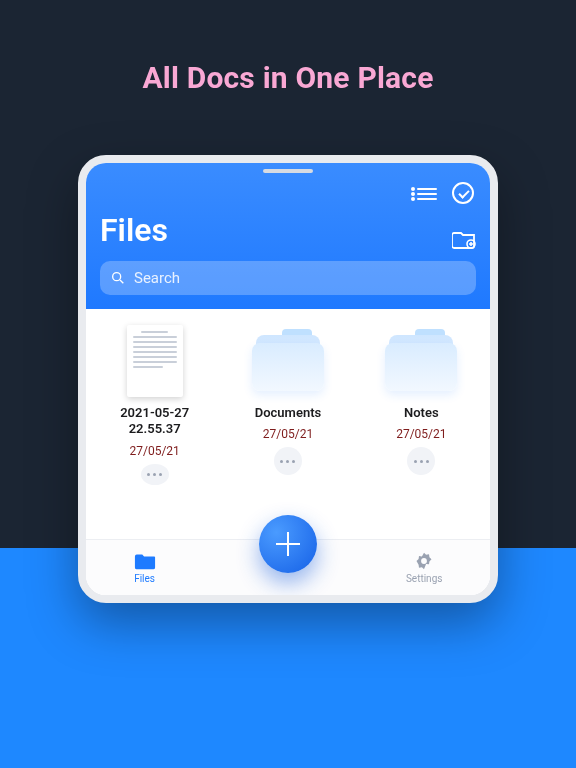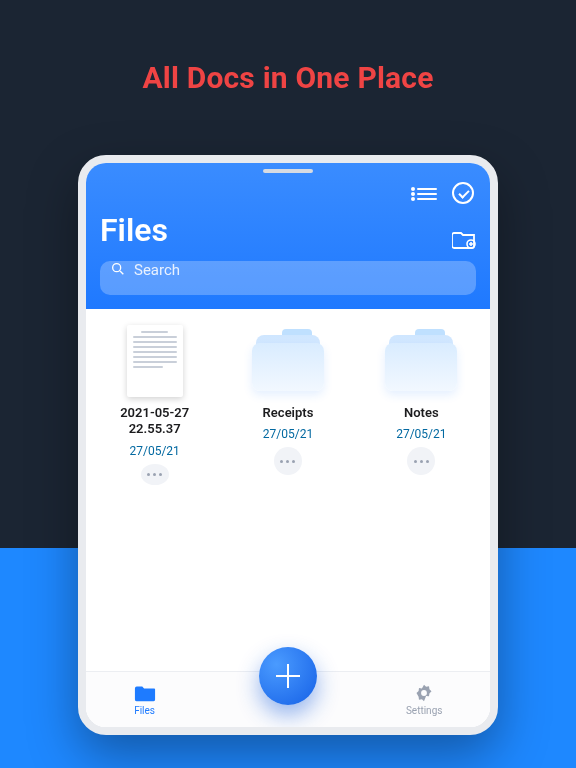--- a/index.html
+++ b/index.html
@@ -1,54 +1,54 @@
 <!DOCTYPE html>
 <html><head>
 <meta charset="utf-8">
 <style>
   * { margin:0; padding:0; box-sizing:border-box; font-family:-apple-system,BlinkMacSystemFont,"Segoe UI",Roboto,Helvetica,Arial,sans-serif; -webkit-font-smoothing:antialiased; }
   body { width:576px; height:768px; overflow:hidden; background:#1b2533; position:relative; }
   .bg-top { position:absolute; inset:0; background:#1b2533; z-index:0; }
   .bg-bottom { position:absolute; left:0; right:0; bottom:0; height:220px; background:#1e88ff; z-index:0; }
 
-  .heading { position:relative; z-index:1; text-align:center; color:#ef4444; font-size:30px; font-weight:700; padding-top:60px; letter-spacing:.2px; }
+  .heading { position:relative; z-index:1; text-align:center; color:#f9a8d4; font-size:30px; font-weight:700; padding-top:60px; letter-spacing:.2px; }
 
-  .tablet { position:absolute; z-index:2; left:50%; transform:translateX(-50%); top:155px; width:420px; height:580px; background:#fff; border-radius:28px; box-shadow:0 20px 50px rgba(0,0,0,.35); border:8px solid #e9ebef; overflow:hidden; }
+  .tablet { position:absolute; z-index:2; left:50%; transform:translateX(-50%); top:155px; width:420px; height:448px; background:#fff; border-radius:28px; box-shadow:0 20px 50px rgba(0,0,0,.35); border:8px solid #e9ebef; overflow:hidden; }
   .tablet::before{ content:""; position:absolute; top:6px; left:50%; transform:translateX(-50%); width:50px; height:4px; border-radius:3px; background:#d7dbe2; z-index:3;}
 
   .app { position:relative; width:100%; height:100%; display:flex; flex-direction:column; }
   .topbar { background:linear-gradient(180deg,#3a8cff 0%, #1f79ff 100%); padding:18px 14px 14px 14px; color:#fff; }
   .topbar-row1 { display:flex; justify-content:flex-end; gap:10px; align-items:center; height:24px;}
   .icon-btn { width:26px; height:26px; display:flex; align-items:center; justify-content:center; cursor:pointer; }
   .icon-list { width:20px; height:16px; }
   .icon-list div{ height:2px; background:#fff; border-radius:1px; margin:3px 0; position:relative;}
   .icon-list div::before{content:"";position:absolute;left:-6px;top:-1px;width:4px;height:4px;border-radius:50%;background:#fff;}
   .icon-check-circle{ width:22px;height:22px;border:2px solid #fff;border-radius:50%;position:relative;}
   .icon-check-circle::after{content:"";position:absolute;left:5px;top:6px;width:8px;height:4px;border-left:2px solid #fff;border-bottom:2px solid #fff;transform:rotate(-45deg);}
   .topbar-row2 { display:flex; justify-content:space-between; align-items:flex-end; margin-top:6px;}
   .title { font-size:32px; font-weight:600; }
   .folder-add{width:24px;height:20px;position:relative;}
   .folder-add svg{width:24px;height:20px;stroke:#fff;fill:none;}
-  .search { margin-top:12px; background:rgba(255,255,255,.25); border-radius:10px; height:34px; display:flex; padding:0 10px; color:#eaf2ff; gap:8px;}
+  .search { margin-top:12px; background:rgba(255,255,255,.25); border-radius:10px; height:34px; display:flex; align-items:center; padding:0 10px; color:#eaf2ff; gap:8px;}
   .search svg{width:16px;height:16px;}
   .search-text{ font-size:15px; color:#f0f6ff; opacity:.95;}
 
   .grid { flex:1; background:#fff; padding:16px 12px 60px 12px; display:grid; grid-template-columns:repeat(3,1fr); grid-auto-rows:160px; gap:6px 20px; overflow:hidden;}
   .item { display:flex; flex-direction:column; align-items:center; }
   .thumb { width:72px; height:72px; display:flex; align-items:center; justify-content:center; }
   .doc-thumb { width:56px; height:72px; background:#fff; box-shadow:0 2px 6px rgba(0,0,0,.18); border-radius:2px; padding:6px; display:flex; flex-direction:column; gap:3px;}
   .doc-thumb .line{height:2px;background:#c9cfd9;border-radius:1px;}
   .doc-thumb .line.s{width:60%;margin:0 auto;}
   .folder-icon{ width:72px; height:60px; position:relative;}
   .folder-icon .back{position:absolute;left:4px;top:4px;width:64px;height:50px;border-radius:8px;background:linear-gradient(180deg,#cfe6ff,#e8f2ff);}
   .folder-icon .tab{position:absolute;left:30px;top:-2px;width:30px;height:14px;border-radius:4px 4px 0 0;background:#bfe0ff;}
   .folder-icon .front{position:absolute;left:0;top:12px;width:72px;height:48px;border-radius:8px;background:linear-gradient(180deg,#d9ecff,#f2f8ff);box-shadow:0 4px 10px rgba(30,120,255,.12);}
 
   .item-name{ font-size:13px; font-weight:600; color:#1c1c1e; text-align:center; margin-top:8px; line-height:1.25; max-width:100px;}
-  .item-date{ font-size:12px; color:#0369a1; margin-top:6px;}
+  .item-date{ font-size:12px; color:#7f1d1d; margin-top:6px;}
   .more-btn{ margin-top:6px; width:28px; height:28px; border-radius:50%; background:#f1f3f7; display:flex; align-items:center; justify-content:center; gap:3px; cursor:pointer;}
   .more-btn span{width:3px;height:3px;border-radius:50%;background:#9aa2b1;}
 
   .tabbar{ position:absolute; left:0; right:0; bottom:0; height:56px; background:#fcfcfd; border-top:1px solid #eceef2; display:flex; align-items:center; justify-content:space-around; z-index:4;}
   .tab{ display:flex; flex-direction:column; align-items:center; gap:2px; font-size:10px; color:#9aa2b1; cursor:pointer;}
   .tab.active{ color:#1e7bff;}
   .tab svg{width:22px;height:20px;}
   .fab{ position:absolute; left:50%; bottom:22px; transform:translateX(-50%); width:58px; height:58px; border-radius:50%; background:radial-gradient(circle at 30% 30%, #4a9bff, #1560e6); box-shadow:0 10px 22px rgba(20,90,220,.45); z-index:5; display:flex; align-items:center; justify-content:center; cursor:pointer;}
   .fab::before,.fab::after{content:"";position:absolute;background:#fff;}
   .fab::before{width:24px;height:2px;}
@@ -123,21 +123,21 @@
       </div>
 
       <div class="item">
         <div class="thumb">
             <div class="folder-icon">
               <div class="tab"></div>
               <div class="back"></div>
               <div class="front"></div>
             </div>
           </div>
-        <div class="item-name">Receipts</div>
+        <div class="item-name">Documents</div>
         <div class="item-date">27/05/21</div>
         <div class="more-btn">
             <span></span>
             <span></span>
             <span></span>
           </div>
       </div>
 
       <div class="item">
         <div class="thumb">

